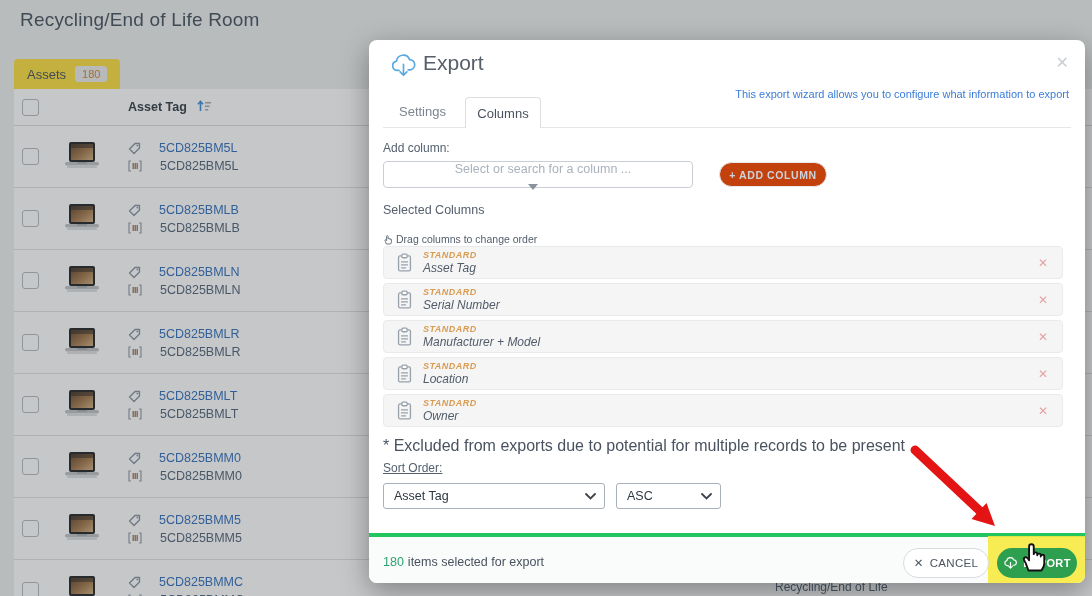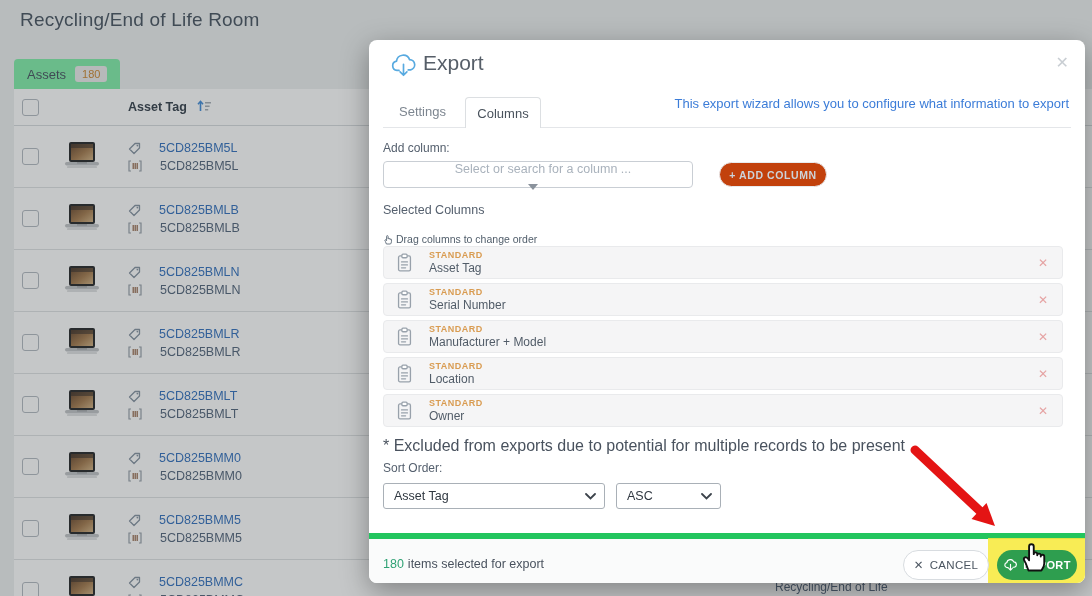--- a/index.html
+++ b/index.html
@@ -1,21 +1,21 @@
 <!DOCTYPE html>
 <html><head>
 <meta charset="utf-8">
 <style>
   * { margin:0; padding:0; box-sizing:border-box; }
   html,body { width:1092px; height:596px; overflow:hidden; }
   body { font-family:"Liberation Sans","DejaVu Sans",sans-serif; background:#eef0f1; position:relative; }
 
   
   .page-title { position:absolute; left:20px; top:9px; font-size:19px; color:#4e5a66; letter-spacing:.2px; }
-  .tab { position:absolute; left:14px; top:59px; height:30px; background:#86efac; border-radius:4px 4px 0 0;
+  .tab { position:absolute; left:14px; top:59px; height:30px; background:#fde047; border-radius:4px 4px 0 0;
          display:flex; align-items:center; gap:9px; padding:0 13px; }
   .tab-label { font-size:13px; color:#4e5a66; }
   .tab-badge { background:#ececec; border-radius:3px; padding:2px 7px; font-size:11px; color:#cf8c3a; }
   .panel { position:absolute; left:14px; top:89px; right:0; bottom:0; background:#fff; }
   .thead { position:relative; height:37px; border-bottom:1px solid #d9dcdf; }
   .thead .cb { top:10px; }
   .th-label { position:absolute; left:114px; top:11px; font-size:12.5px; font-weight:bold; color:#3d4752; }
   .sort-ic { position:absolute; left:183px; top:10px; }
   .cb { position:absolute; left:8px; width:17px; height:17px; border:1px solid #b6bcc3; border-radius:3px; background:#fff; }
   .row { position:relative; height:62px; border-bottom:1px solid #e1e3e5; }
@@ -28,21 +28,21 @@
   .peek-loc { position:absolute; left:761px; top:491px; font-size:12px; color:#5a6b80; }
 
   .overlay { position:absolute; inset:0; background:rgba(25,30,36,.25); z-index:5; }
 
   
   .modal { position:absolute; left:369px; top:40px; width:716px; height:543px; background:#fff;
            border-radius:8px; box-shadow:0 8px 28px rgba(0,0,0,.35); z-index:10; overflow:hidden; }
   .m-cloud { position:absolute; left:21px; top:14px; }
   .m-title { position:absolute; left:54px; top:11px; font-size:21px; color:#565e68; }
   .m-close { position:absolute; right:16px; top:13px; font-size:16px; color:#c9ced3; cursor:pointer; }
-  .m-helper { position:absolute; top:56px; right:16px; font-size:13px; color:#3b7cd8; }
+  .m-helper { position:absolute; top:48px; right:16px; font-size:11px; color:#3b7cd8; }
   .m-tab-settings { position:absolute; left:30px; top:64px; font-size:13px; color:#7d8690; }
   .m-tab-columns { position:absolute; left:96px; top:57px; width:76px; height:31px; background:#fff;
                    border:1px solid #dcdfe2; border-bottom:none; border-radius:4px 4px 0 0; z-index:2;
                    display:flex; align-items:center; justify-content:center; font-size:13px; color:#49525c; }
   .m-tabline { position:absolute; left:14px; right:14px; top:87px; height:1px; background:#e4e6e9; z-index:1; }
 
   .m-body { position:absolute; left:14px; right:14px; top:88px; }
   .lbl { font-size:12px; color:#55606e; }
   .add-lbl { position:absolute; left:0; top:13px; }
   .combo { position:absolute; left:0; top:33px; width:310px; height:27px; border:1px solid #c9ced4;
@@ -51,34 +51,34 @@
   .combo-caret { padding-right:10px; }
   .addcol-btn { position:absolute; left:336px; top:34px; width:108px; height:25px; border:1px solid #e8ebee;
                 border-radius:13px; background:#c2410c; font-size:10.5px; font-weight:bold; letter-spacing:.6px;
                 color:#ccd3da; display:flex; align-items:center; justify-content:center; }
   .sc-title { position:absolute; left:0; top:75px; font-size:12.5px; }
   .sc-hint { position:absolute; left:0; top:93px; font-size:10.5px; color:#515e6b; display:flex; align-items:center; gap:4px;margin-top:12px; }
   .cards { position:absolute; left:0; top:118px; width:680px; }
   .card { height:33px; margin-bottom:4px; background:#f5f5f6; border:1px solid #e9eaec; border-radius:4px;
           display:flex; align-items:center; }
   .card-ic { margin-left:12px; }
-  .card-txt { margin-left:16px; flex:1; line-height:1; }
+  .card-txt { margin-left:10px; flex:1; line-height:1;font-style:italic; }
   .card-badge { font-size:9px; font-weight:bold; letter-spacing:.5px; color:#d99c52; display:block; margin-bottom:2px; }
   .card-name { font-size:12px; color:#515c68; display:block; }
   .card-x { margin-right:14px; color:#e5a3a3; font-size:12px; cursor:pointer; }
   .note { position:absolute; left:0; top:309px; font-size:16px; color:#49525e; }
-  .sort-lbl { position:absolute; left:0; top:333px; }
+  .sort-lbl { position:absolute; left:0; top:333px;text-decoration:underline; }
   .sel { position:absolute; top:355px; height:26px; border:1px solid #a9b0b7; border-radius:3px; background:#fff;
          display:flex; align-items:center; justify-content:space-between; }
   .sel-1 { left:0; width:222px; }
   .sel-2 { left:233px; width:105px; }
   .sel-val { font-size:12.5px; color:#2f3740; padding-left:10px; }
   .sel-chev { padding-right:8px; display:flex; }
 
-  .m-footer { position:absolute; left:0; right:0; top:493px; height:50px; background:#fafbfb; border-top:6px solid #22c55e;padding-left:25px; }
+  .m-footer { position:absolute; left:0; right:0; top:493px; height:50px; background:#fafbfb; border-top:4px solid #22c55e;padding-left:25px; }
   .f-count { position:absolute; left:14px; top:18px; font-size:12.5px; color:#49525e; }
   .f-count b { color:#2fa274; font-weight:normal; margin-right:4px; }
   .yellow-hl { position:absolute; left:619px; top:-1px; width:99px; height:53px; background:#f7e93e; opacity:.88; }
   .cancel-btn { position:absolute; left:534px; top:11px; width:86px; height:30px; border:1px solid #d8dce0; border-radius:16px;
                 background:#fff; font-size:11.5px; color:#4b5560; letter-spacing:.3px; display:flex; align-items:center;
                 justify-content:center; gap:6px; cursor:pointer; }
   .export-btn { position:absolute; left:628px; top:11px; width:80px; height:30px; border:none; border-radius:16px;
                 background:#2e9e4f; color:#fff; font-size:11px; font-weight:bold; letter-spacing:.4px;
                 display:flex; align-items:center; justify-content:center; gap:5px; cursor:pointer; }
 

